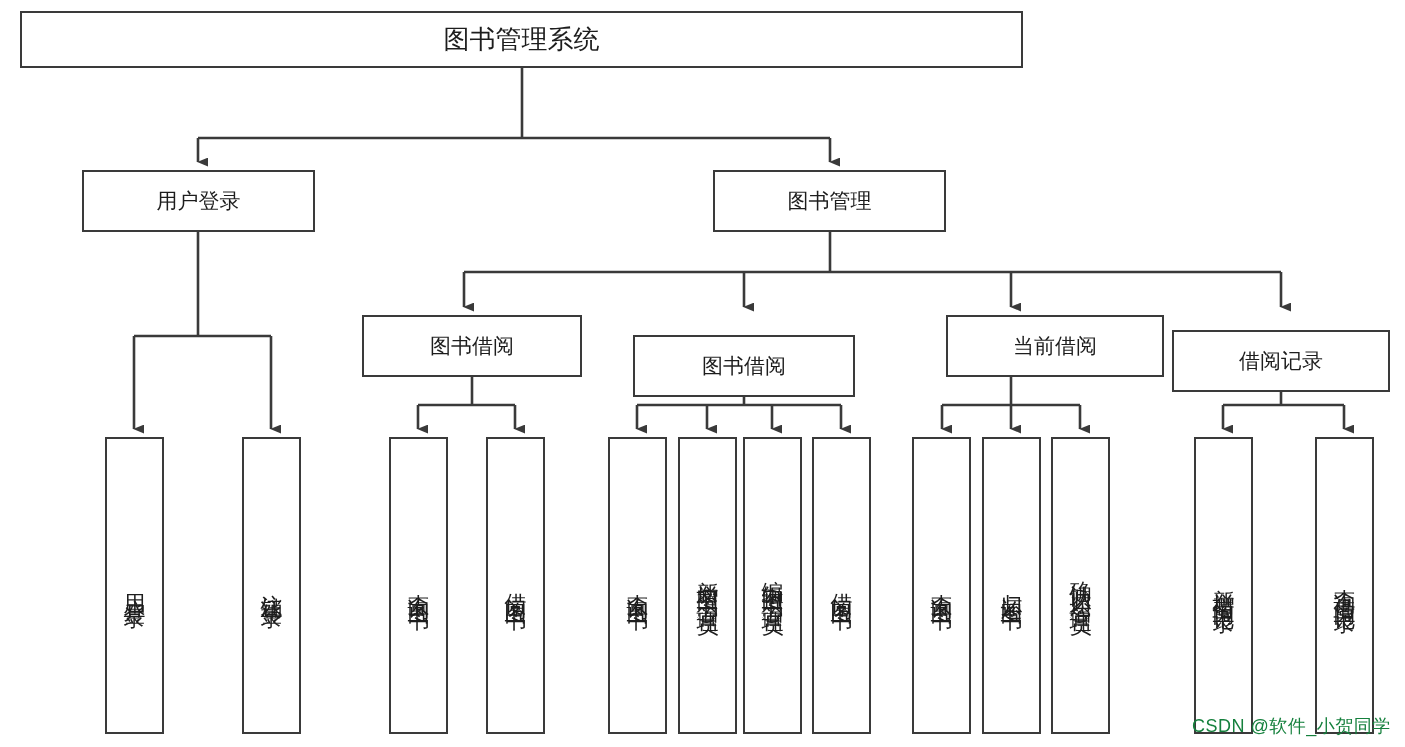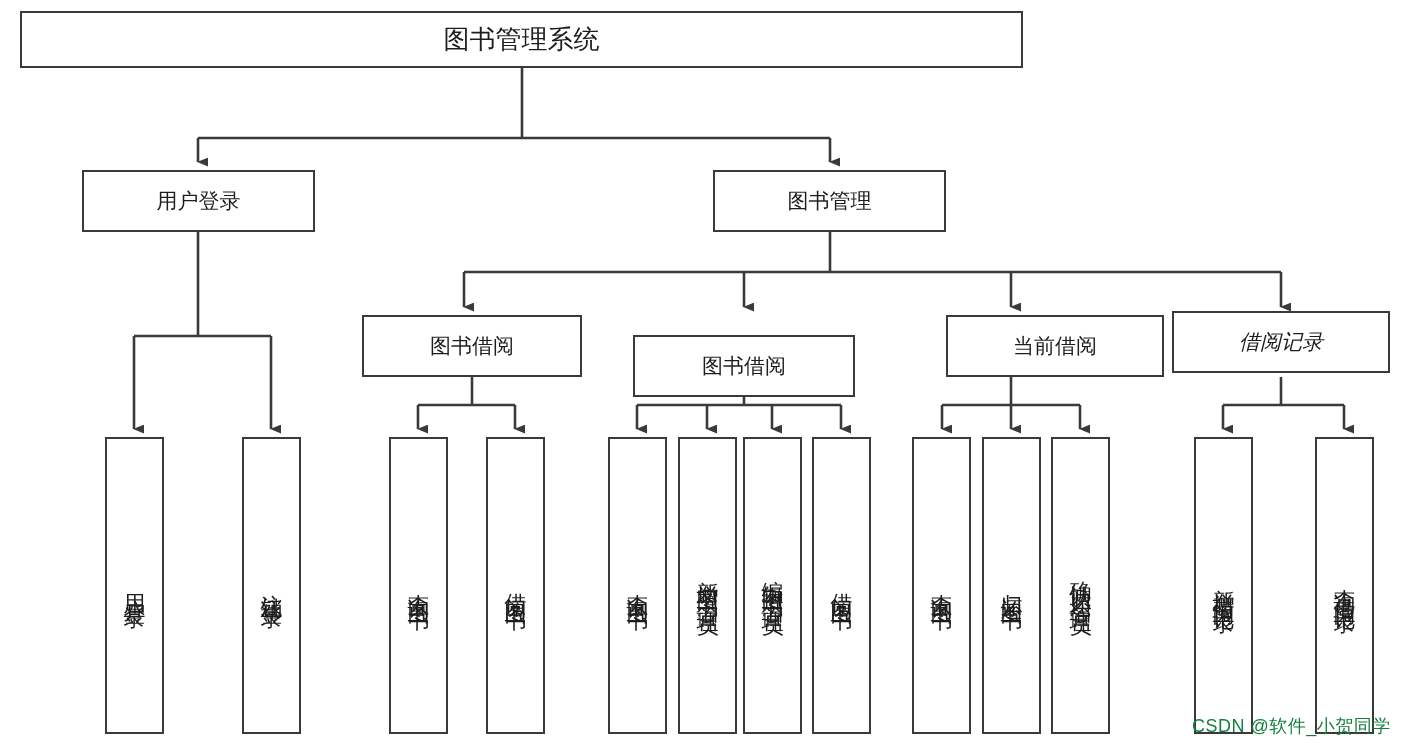--- a/index.html
+++ b/index.html
@@ -143,21 +143,21 @@
   </div>
 
   <div class="node-box level-3" style="left:633px; top:302px; width:222px; height:62px;margin-top:33px;">
     <span class="node-label">图书借阅</span>
   </div>
 
   <div class="node-box level-3" style="left:902px; top:315px; width:218px; height:62px;margin-left:44px;">
     <span class="node-label">当前借阅</span>
   </div>
 
-  <div class="node-box level-3" style="left:1172px; top:311px; width:218px; height:62px;font-style:italic;">
+  <div class="node-box level-3" style="left:1172px; top:330px; width:218px; height:62px;">
     <span class="node-label">借阅记录</span>
   </div>
 
   <div class="node-box leaf" style="left:105px; top:437px; width:59px; height:297px;">
     <span class="node-label">用户登录</span>
   </div>
 
   <div class="node-box leaf" style="left:242px; top:437px; width:59px; height:297px;">
     <span class="node-label">注销登录</span>
   </div>

